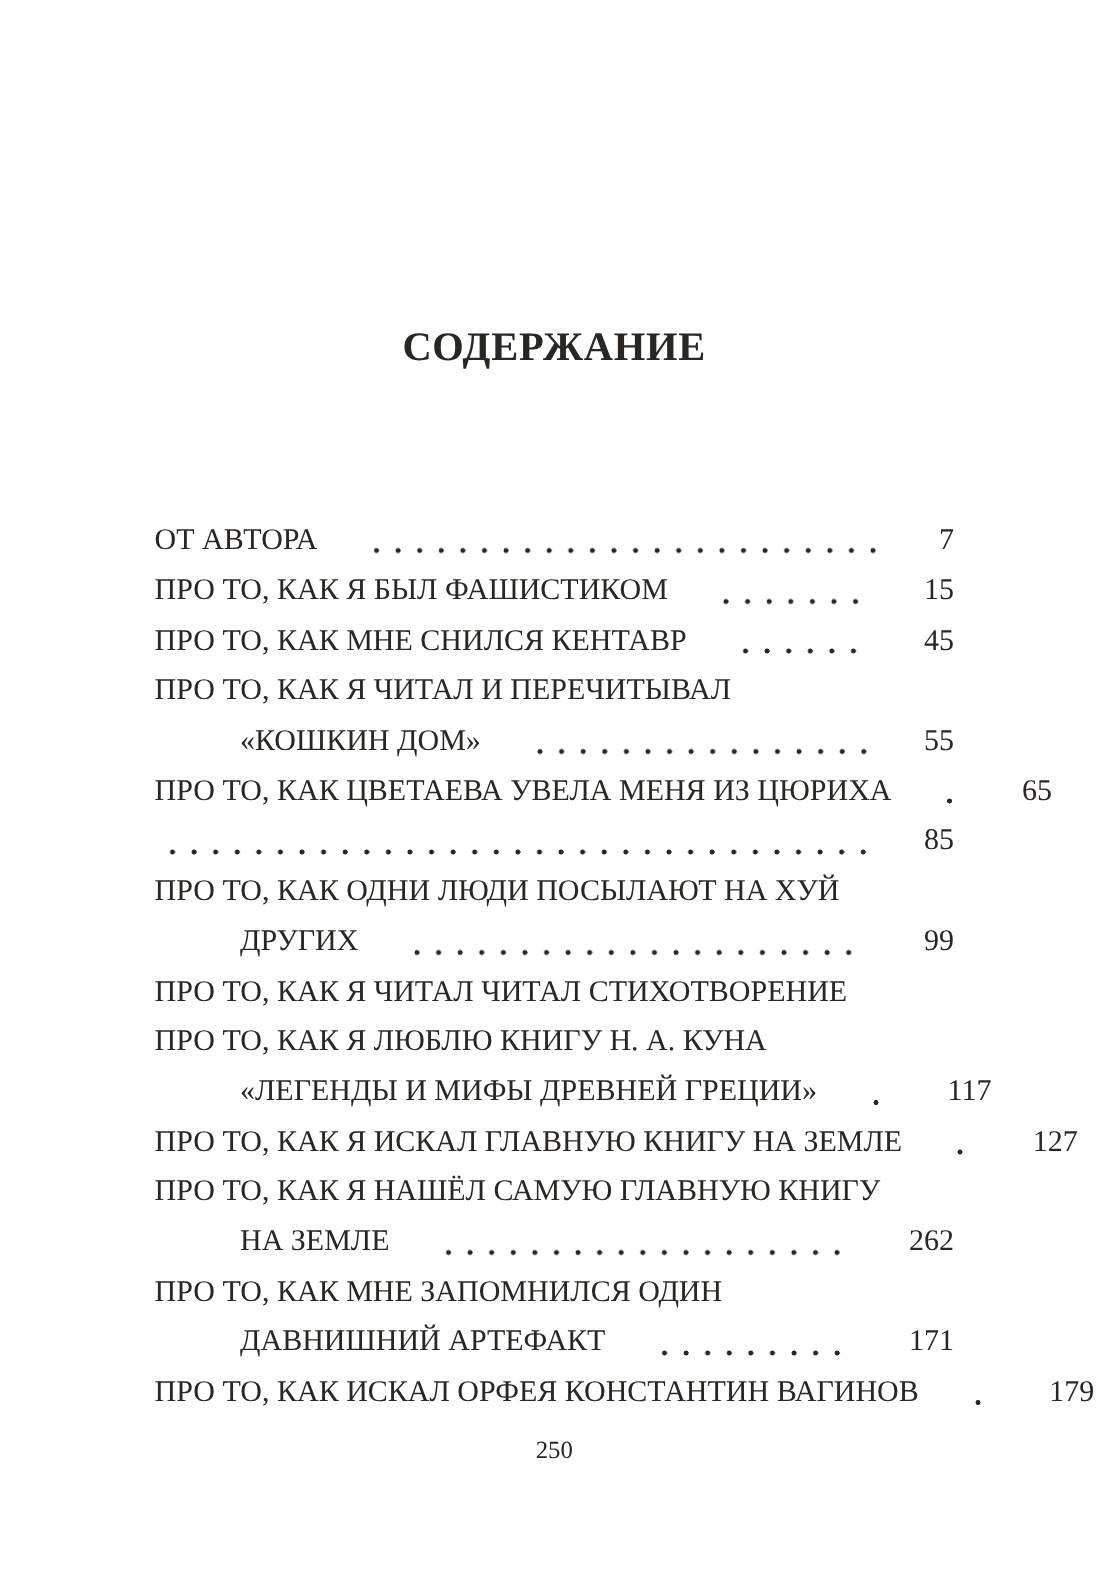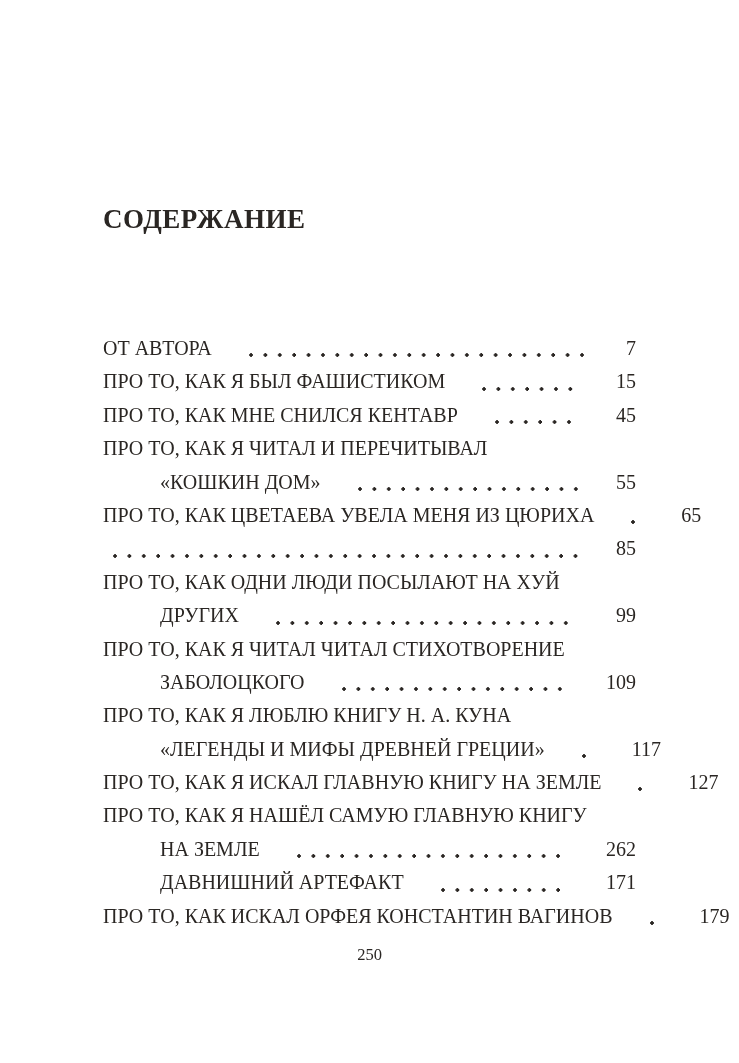--- a/index.html
+++ b/index.html
@@ -14,24 +14,25 @@
     font-family: "Liberation Serif", serif;
     color: #2a2623;
     -webkit-font-smoothing: antialiased;
   }
   .page {
     width: 533px;
     margin: 0 auto;
     padding-top: 201px;
   }
   .title {
-    margin: 0;
+    margin: 12px;
     font-size: 27px;
     line-height: 36px;
     font-weight: bold;
+    text-align: center;
     letter-spacing: 0.5px;
   }
   .toc {
     margin-top: 95px;
   }
   .toc-line {
     display: flex;
     align-items: baseline;
     height: 33.4px;
     line-height: 33.4px;
@@ -107,25 +108,20 @@
         <span class="toc-text">ПРО ТО, КАК ОДНИ ЛЮДИ ПОСЫЛАЮТ НА ХУЙ</span>
       </div>
       <div class="toc-line cont">
         <span class="toc-text">ДРУГИХ</span>
         <span class="leader"></span>
         <span class="toc-page">99</span>
       </div>
       <div class="toc-line">
         <span class="toc-text">ПРО ТО, КАК Я ЧИТАЛ ЧИТАЛ СТИХОТВОРЕНИЕ</span>
       </div>
-      <div class="toc-line cont">
-        <span class="toc-text">ЗАБОЛОЦКОГО</span>
-        <span class="leader"></span>
-        <span class="toc-page">109</span>
-      </div>
       <div class="toc-line">
         <span class="toc-text">ПРО ТО, КАК Я ЛЮБЛЮ КНИГУ Н. А. КУНА</span>
       </div>
       <div class="toc-line cont">
         <span class="toc-text">«ЛЕГЕНДЫ И МИФЫ ДРЕВНЕЙ ГРЕЦИИ»</span>
         <span class="leader"></span>
         <span class="toc-page">117</span>
       </div>
       <div class="toc-line">
         <span class="toc-text">ПРО ТО, КАК Я ИСКАЛ ГЛАВНУЮ КНИГУ НА ЗЕМЛЕ</span>
@@ -133,20 +129,23 @@
         <span class="toc-page">127</span>
       </div>
       <div class="toc-line">
         <span class="toc-text">ПРО ТО, КАК Я НАШЁЛ САМУЮ ГЛАВНУЮ КНИГУ</span>
       </div>
       <div class="toc-line cont">
         <span class="toc-text">НА ЗЕМЛЕ</span>
         <span class="leader"></span>
         <span class="toc-page">262</span>
       </div>
+      <div class="toc-line">
+        <span class="toc-text">ПРО ТО, КАК МНЕ ЗАПОМНИЛСЯ ОДИН</span>
+      </div>
       <div class="toc-line cont">
         <span class="toc-text">ДАВНИШНИЙ АРТЕФАКТ</span>
         <span class="leader"></span>
         <span class="toc-page">171</span>
       </div>
       <div class="toc-line">
         <span class="toc-text">ПРО ТО, КАК ИСКАЛ ОРФЕЯ КОНСТАНТИН ВАГИНОВ</span>
         <span class="leader"></span>
         <span class="toc-page">179</span>
       </div>

